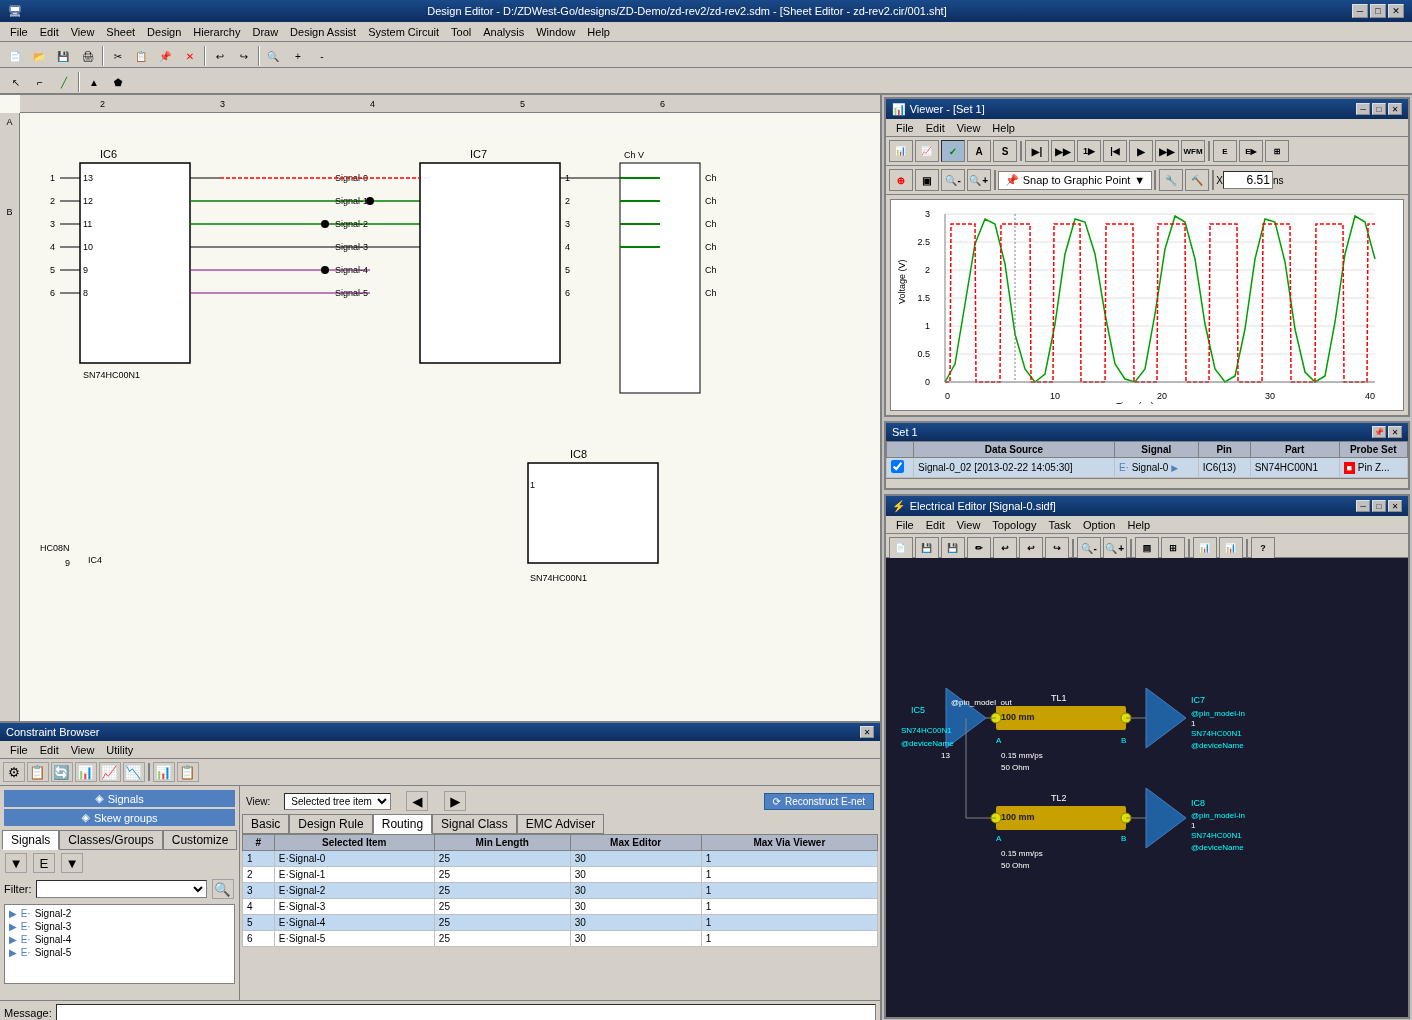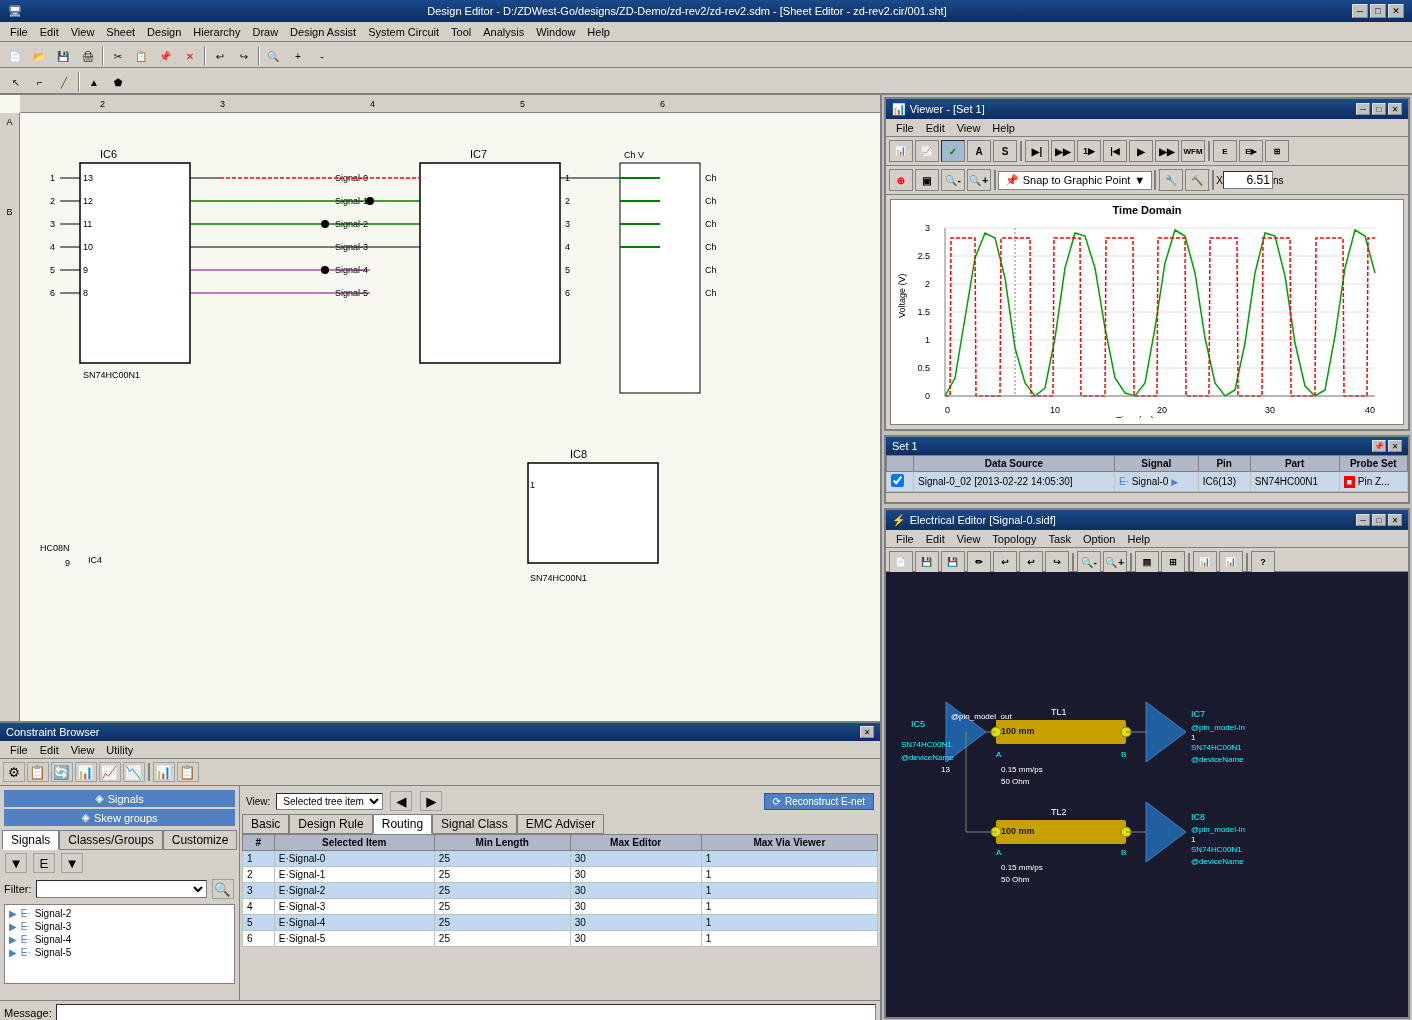--- a/index.html
+++ b/index.html
@@ -46,21 +46,21 @@
     .routing-table tr.highlighted td { background: #c0d8f0; }
     
     .snap-btn { background: white; border: 1px solid #808080; padding: 2px 6px; font-size: 11px; cursor: pointer; display: flex; align-items: center; gap: 4px; }
     .x-input { border: 1px inset #808080; background: white; width: 50px; font-size: 12px; padding: 1px 2px; text-align: right; }
     
     .scrollbar-h { height: 12px; background: #d4d0c8; border-top: 1px solid #808080; display: flex; align-items: center; }
     
     .filter-row { display: flex; align-items: center; padding: 2px; gap: 4px; }
     .filter-input { border: 1px inset #808080; background: white; flex: 1; height: 18px; font-size: 10px; }
     
-    .cb-view-row { display: flex; align-items: center; gap: 6px; padding: 2px 4px; }
+    .cb-view-row { display: flex; align-items: center; gap: 14px; padding: 2px 4px; }
     
     .view-label { font-size: 10px; }
     .view-dropdown { border: 1px inset #808080; background: white; font-size: 10px; padding: 1px 2px; }
   </style>
 </head>
 <body>
 
 <div class="title-bar">
   <span>🖥</span>
   <span class="title-bar-title">Design Editor - D:/ZDWest-Go/designs/ZD-Demo/zd-rev2/zd-rev2.sdm - [Sheet Editor - zd-rev2.cir/001.sht]</span>
@@ -440,21 +440,20 @@
         <div style="width:2px;height:20px;background:#808080;margin:0 2px;"></div>
         <button class="v-btn">🔧</button>
         <button class="v-btn">🔨</button>
         <div style="width:2px;height:20px;background:#808080;margin:0 2px;"></div>
         <span style="font-size:10px;">X</span>
         <input type="text" class="x-input" value="6.51" style="">
         <span style="font-size:10px;">ns</span>
       </div>
 
       <div style="background:white;margin:4px;padding:4px;border:1px solid #808080;position:relative;">
-        <div style="text-align:center;font-size:11px;font-weight:bold;margin-bottom:2px;">Time Domain</div>
         <svg width="490" height="200">
 
           <text x="10" y="100" font-size="9" transform="rotate(-90,10,100)">Voltage (V)</text>
 
           <line x1="50" y1="10" x2="480" y2="10" stroke="#e0e0e0" stroke-width="1"></line>
           <line x1="50" y1="38" x2="480" y2="38" stroke="#e0e0e0" stroke-width="1"></line>
           <line x1="50" y1="66" x2="480" y2="66" stroke="#e0e0e0" stroke-width="1"></line>
           <line x1="50" y1="94" x2="480" y2="94" stroke="#e0e0e0" stroke-width="1"></line>
           <line x1="50" y1="122" x2="480" y2="122" stroke="#e0e0e0" stroke-width="1"></line>
           <line x1="50" y1="150" x2="480" y2="150" stroke="#e0e0e0" stroke-width="1"></line>

